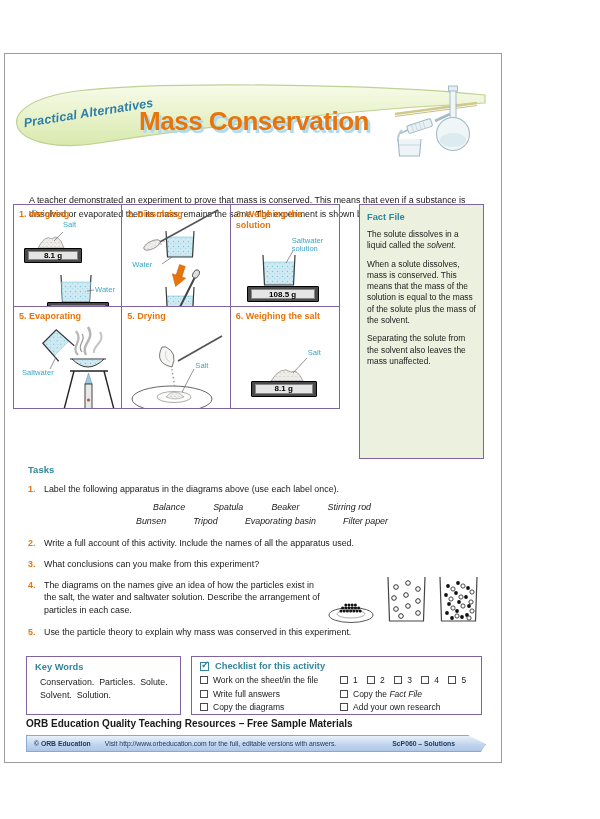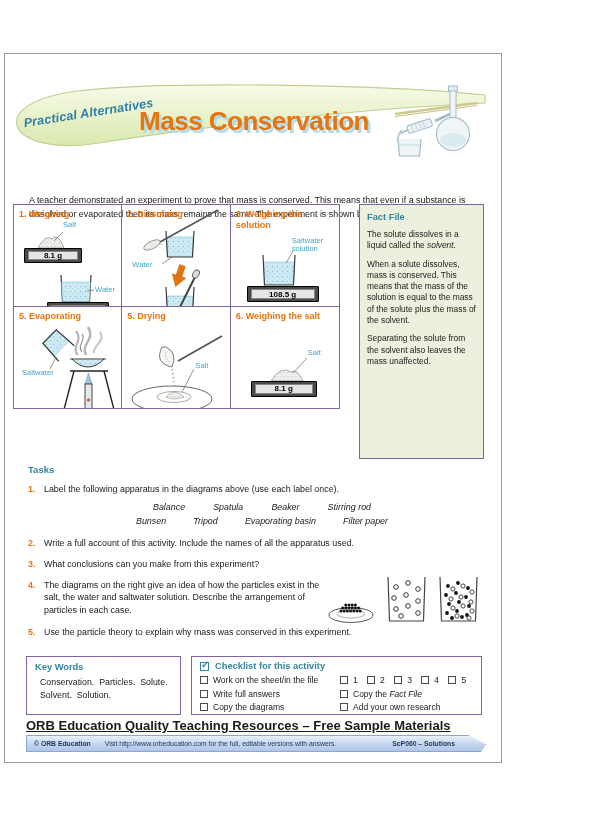--- a/index.html
+++ b/index.html
@@ -63,22 +63,22 @@
   .cl-right { flex:1; }
   .cl-item { font-size:8.5px; line-height:13.5px; white-space:nowrap; }
   .cb { display:inline-block; width:8px; height:8px; border:1.1px solid #4a4a4a; background:#fff;
         margin-right:5px; vertical-align:-1px; }
   .cb.teal { border-color:#31859C; position:relative; margin-right:6px; width:9px; height:9px; }
   .cb.teal .tick { position:absolute; left:0px; top:-4px; color:#31859C; font-size:10px; font-weight:bold; }
   .num-cb { margin-left:7px; }
   .num-cb:first-child { margin-left:0; }
 
   
-  .strap { position:absolute; left:21px; top:664px; width:458px; font-size:13px; font-weight:bold;
-           border-bottom:1.8px solid #111; padding-bottom:14px;text-decoration:underline; }
+  .strap { position:absolute; left:21px; top:664px; width:458px; font-size:10px; font-weight:bold;
+           border-bottom:1.8px solid #111; padding-bottom:14px; }
   .fbar { position:absolute; left:21px; top:681px; width:460px; height:17px;
           background:linear-gradient(#e9f0fa, #c3d6ef 55%, #aec6e7);
           border:1px solid #8aa8d0;
           clip-path:polygon(0 0, calc(100% - 18px) 0, 100% 55%, calc(100% - 5px) 100%, 0 100%);
           display:flex; align-items:center; font-size:6.8px; color:#17365D; padding:0 22px 0 7px; }
   .fbar .copy { font-weight:bold; margin-right:14px; }
   .fbar .visit { flex:1; }
   .fbar .code { font-weight:bold; margin-right:8px; }
   i { font-style:italic; }
 </style>
@@ -313,21 +313,21 @@
     <div class="task" style="left:0;top:73px;width:440px">
       <span class="tnum">2.</span>
       <span>Write a full account of this activity. Include the names of all the apparatus used.</span>
     </div>
     <div class="task" style="left:0;top:94px;width:440px">
       <span class="tnum">3.</span>
       <span>What conclusions can you make from this experiment?</span>
     </div>
     <div class="task" style="left:0;top:115px;width:292px">
       <span class="tnum">4.</span>
-      <span>The diagrams on the right give an idea of how the particles exist in the salt, the water and saltwater solution. Describe the arrangement of particles in each case.</span>
+      <span>The diagrams on the names give an idea of how the particles exist in the salt, the water and saltwater solution. Describe the arrangement of particles in each case.</span>
     </div>
 
     <svg class="particles" width="158" height="52" viewBox="0 0 158 52">
       <ellipse cx="23" cy="41" rx="22" ry="7.5" fill="#fff" stroke="#444" stroke-width="0.9"></ellipse>
       <ellipse cx="23" cy="40" rx="14" ry="4" fill="#fff" stroke="#777" stroke-width="0.6"></ellipse>
       <g fill="#111">
         <circle cx="13" cy="37" r="1.5"></circle>
             <circle cx="16.2" cy="37" r="1.5"></circle>
             <circle cx="19.4" cy="37" r="1.5"></circle>
             <circle cx="22.6" cy="37" r="1.5"></circle>

